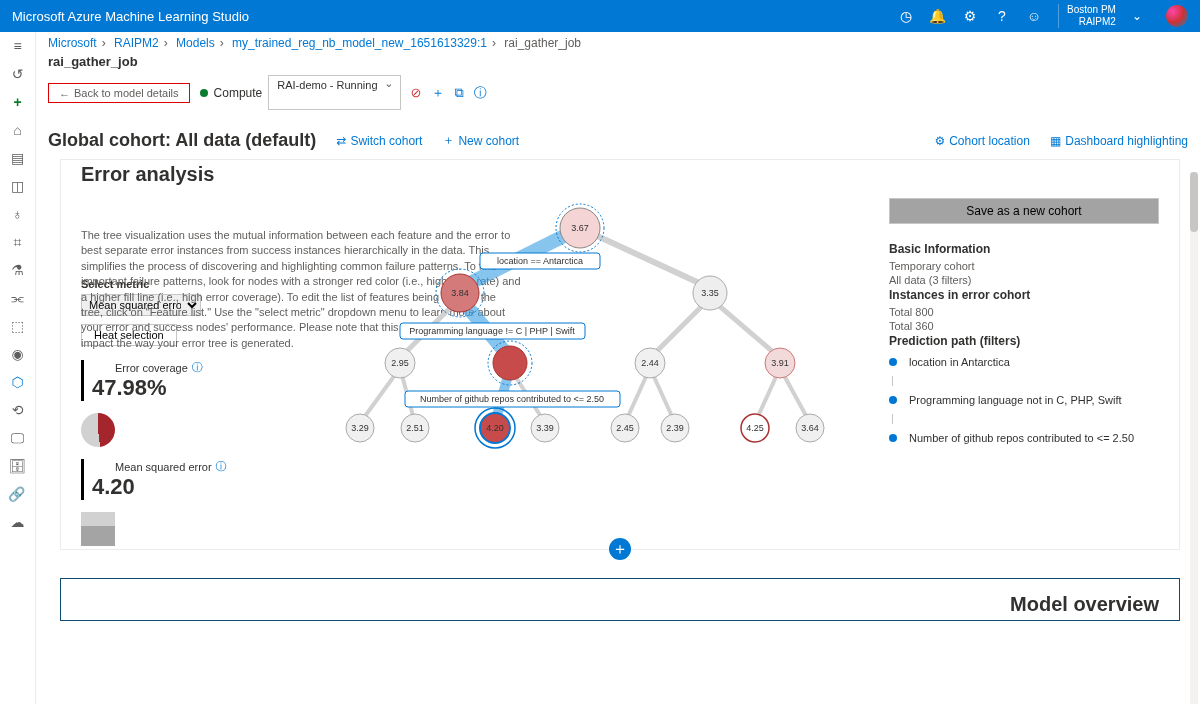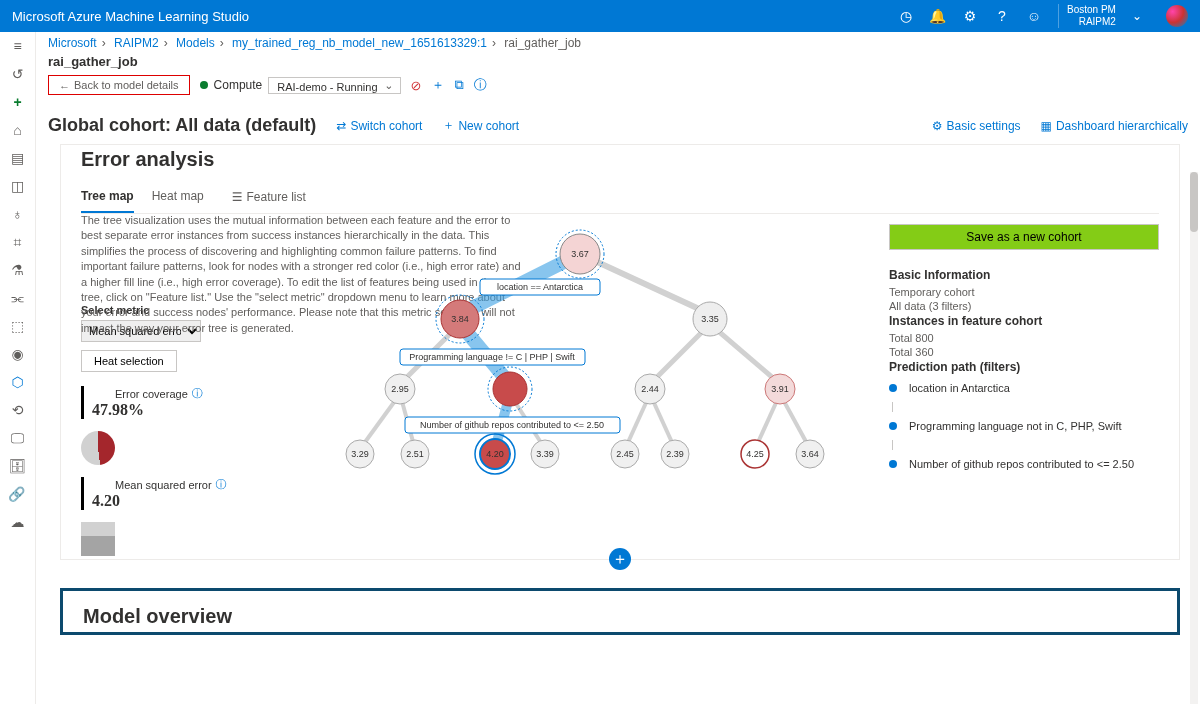--- a/index.html
+++ b/index.html
@@ -22,21 +22,21 @@
 .crumbs { padding: 4px 12px; color: #0078d4; font-size: 12px; }
 .crumbs span.sep { color: #605e5c; margin: 0 5px; }
 .crumbs .cur { color: #605e5c; }
 
 .jobtitle { padding: 0 12px 4px; font-size: 13px; font-weight: 600; color: #323130; }
 
 .toolbar { display: flex; align-items: center; gap: 10px; padding: 2px 12px 8px; }
 .backbtn { border: 1px solid #d00; padding: 3px 10px; font-size: 11px; color: #605e5c; display: flex; align-items: center; gap: 4px; }
 .compute { display: flex; align-items: center; gap: 6px; font-size: 12px; }
 .dot { width: 8px; height: 8px; border-radius: 50%; background: #0a7c2f; }
-.computeSel { border: 1px solid #c8c6c4; padding: 3px 22px 0 8px; font-size: 11px; position: relative; background: #fff; }
+.computeSel { border: 1px solid #c8c6c4; padding: 3px 22px 18px 8px; font-size: 11px; position: relative; background: #fff; }
 .computeSel:after { content: "⌄"; position: absolute; right: 6px; top: 1px; color: #605e5c; }
 .tbIcon { color: #0078d4; font-size: 13px; }
 .tbIcon.danger { color: #d13438; }
 
 .cohortbar { display: flex; align-items: center; padding: 12px 12px 8px; gap: 20px; justify-content: space-between; }
 .cohortbar h2 { font-size: 18px; font-weight: 700; }
 .cohortbar .link { color: #0078d4; font-size: 12px; display: flex; align-items: center; gap: 4px; }
 .cohortbar .spacer { flex: 1; }
 
 .card { margin: 0 20px 12px 24px; border: 1px solid #edebe9; padding: 3px 20px; position: relative; }
@@ -48,41 +48,41 @@
 
 .body2col { display: flex; gap: 30px; }
 .lcol { width: 440px; }
 .desc { font-size: 11px; color: #605e5c; line-height: 1.4; margin-bottom: 14px; max-width: 440px;}
 .lbl { font-size: 11px; font-weight: 600; margin-bottom: 4px; }
 select.metric { width: 120px; font-size: 11px; padding: 3px; border: 1px solid #c8c6c4; margin-bottom: 8px; }
 button.clr { font-size: 11px; padding: 4px 12px; border: 1px solid #c8c6c4; background: #fff; margin-bottom: 14px; }
 
 .stat { border-left: 3px solid #000; padding-left: 8px; margin-bottom: 12px; }
 .stat .sl { font-size: 11px; display:flex; align-items:center; gap:4px;margin-left:23px;}
-.stat .sv { font-size: 16px; font-weight: 600; font-family: Liberation Serif, serif; }
+.stat .sv { font-size: 22px; font-weight: 600; }
 .pie { width: 34px; height: 34px; border-radius: 50%; background: conic-gradient(#a4262c 0 48%, #d1d1d1 48% 100%); margin: 4px 0 12px;}
 .bar { width: 34px; height: 34px; background: linear-gradient(to top, #a4a4a4 0 60%, #d1d1d1 60% 100%); margin-top:4px;}
 
 .treewrap { flex: 1; position: relative; height: 300px; }
 svg.tree { width: 100%; height: 100%; }
 .nlabel { fill: #323130; font-size: 9px; }
 .split { fill: #323130; font-size: 9px; }
 .splitbox { fill: #fff; stroke: #0078d4; rx: 3; }
 
 .rcol { width: 270px; font-size: 11px; }
-.savebtn { width: 100%; border: 1px solid #c8c6c4; background: #84cc16; padding: 5px; font-size: 12px; margin-bottom: 18px; }
+.savebtn { width: 100%; border: 1px solid #c8c6c4; background: #a3a3a3; padding: 5px; font-size: 12px; margin-bottom: 18px; }
 .rcol h4 { font-size: 12px; font-weight: 700; margin-top: 0; margin-bottom: 4px; }
 .rcol p { color: #605e5c; margin-bottom: 2px; }
 .pathline { display: flex; align-items: center; gap: 12px; margin: 8px 0; }
 .pbullet { width: 8px; height: 8px; border-radius: 50%; background: #0078d4; flex-shrink: 0; }
 .pconn { border-left: 1px solid #c8c6c4; height: 10px; margin-left: 3px; }
 
 .addfab { width: 22px; height: 22px; border-radius: 50%; background: #0078d4; color: #fff; display: flex; align-items: center; justify-content: center; font-size: 16px; position: absolute; left: 50%; bottom: -11px; transform: translateX(-50%); }
 
-.card2 { margin: 16px 20px 0 24px; border: 3px solid #0c4a6e; padding: 14px 20px 4px; }
+.card2 { margin: 16px 20px 0 24px; border: 1px solid #0c4a6e; padding: 14px 20px 4px; text-align: right; }
 .card2 h3 { font-size: 20px; font-weight: 700; }
 
 .scroll { width: 8px; background: #f3f2f1; position: absolute; right: 2px; top: 140px; bottom: 0; }
 .scroll .thumb { width: 100%; height: 60px; background: #c8c6c4; border-radius: 4px; }
 </style>
 </head>
 <body>
 
 <div class="topbar">
   <div class="brand">Microsoft Azure Machine Learning Studio</div>
@@ -156,38 +156,30 @@
           <span>⇄</span>
           <span>Switch cohort</span>
         </a>
       <a class="link">
           <span>＋</span>
           <span>New cohort</span>
         </a>
       <div class="spacer"></div>
       <a class="link">
           <span>⚙</span>
-          <span>Basic settings</span>
+          <span>Cohort location</span>
         </a>
       <a class="link">
           <span>▦</span>
-          <span>Dashboard hierarchically</span>
+          <span>Dashboard highlighting</span>
         </a>
     </div>
 
     <div class="card">
       <h3>Error analysis</h3>
-      <div class="tabs">
-        <div class="tab active">Tree map</div>
-        <div class="tab">Heat map</div>
-        <div class="tab feat">
-            <span>☰</span>
-            <span>Feature list</span>
-          </div>
-      </div>
 
       <div class="body2col">
         <div class="lcol" style="width:150px">
           <div class="lbl" style="margin-top:80px">Select metric</div>
           <select class="metric"><option>Mean squared error</option></select><br>
           <button class="clr">Heat selection</button>
           <div class="stat">
             <div class="sl">
                 <span>Error coverage</span> 
                 <span style="color:#0078d4">ⓘ</span>
@@ -298,21 +290,21 @@
             <rect class="splitbox" x="125" y="193" width="215" height="16"></rect>
               <text x="232" y="204" text-anchor="middle" class="split">Number of github repos contributed to &lt;= 2.50</text>
           </svg>
         </div>
 
         <div class="rcol">
           <button class="savebtn">Save as a new cohort</button>
           <h4>Basic Information</h4>
           <p>Temporary cohort</p>
           <p>All data (3 filters)</p>
-          <h4>Instances in feature cohort</h4>
+          <h4>Instances in error cohort</h4>
           <p>Total 800</p>
           <p>Total 360</p>
           <h4>Prediction path (filters)</h4>
           <div class="pathline">
               <span class="pbullet"></span>
               <span>location in Antarctica</span>
             </div>
           <div class="pconn"></div>
           <div class="pathline">
               <span class="pbullet"></span>

